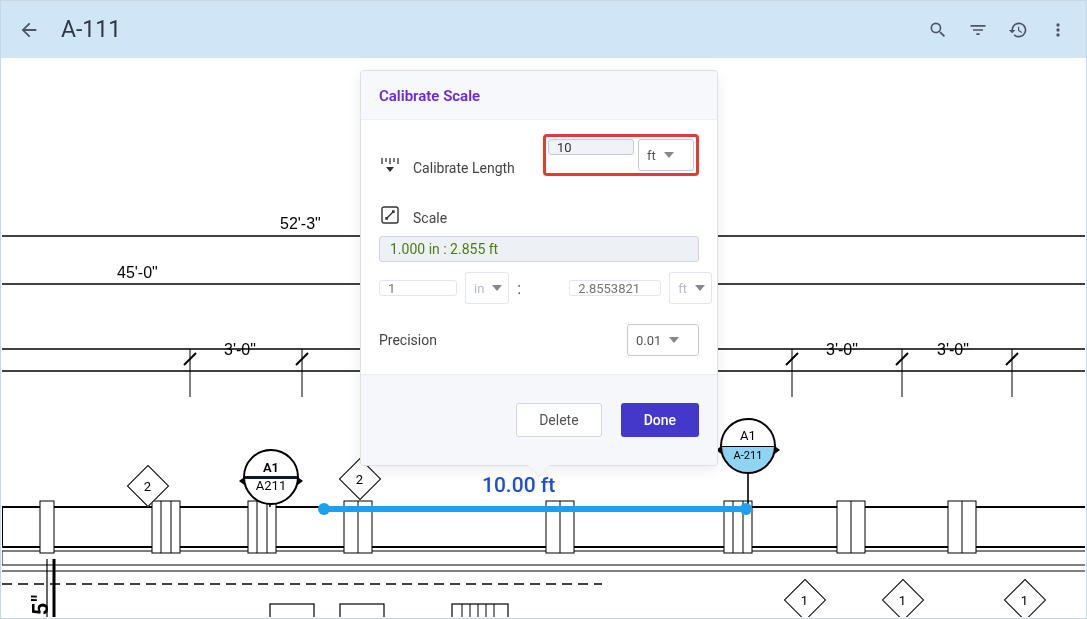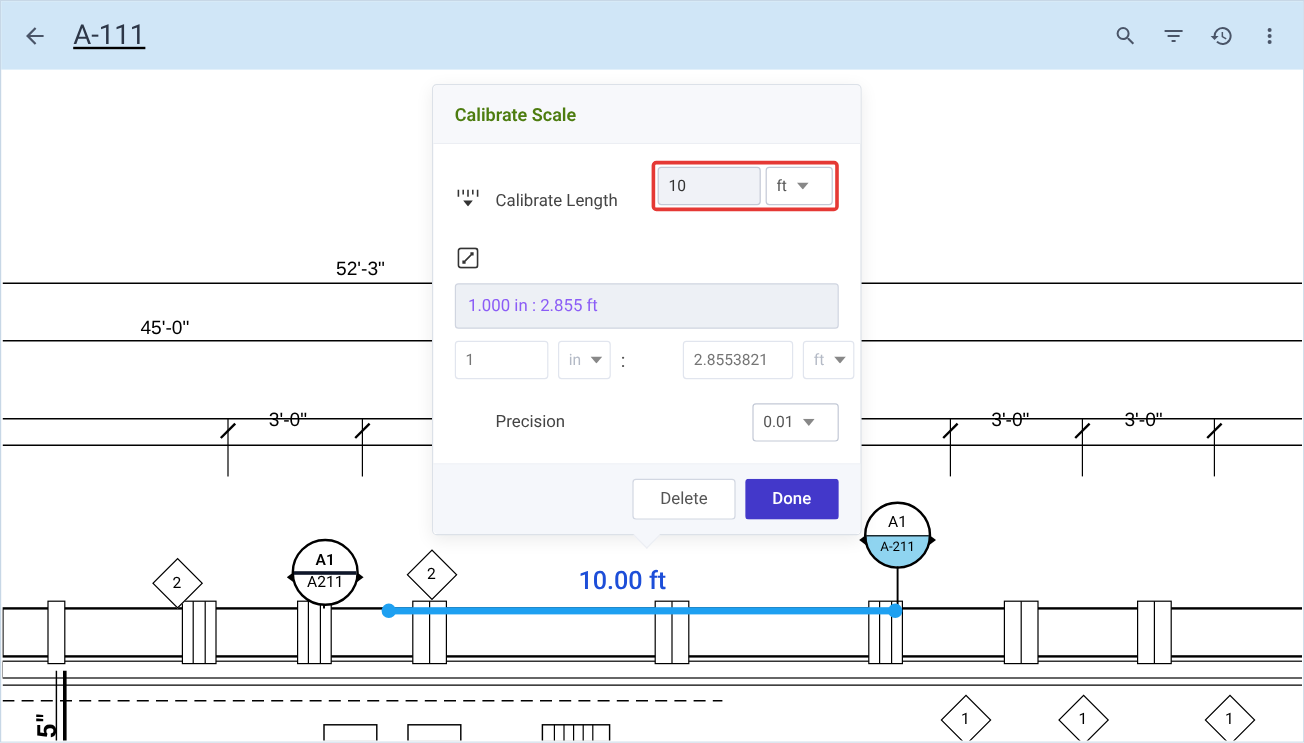--- a/index.html
+++ b/index.html
@@ -1,20 +1,20 @@
 <!DOCTYPE html>
 <html><head>
 <meta charset="utf-8">
 <style>
   * { box-sizing: border-box; margin: 0; padding: 0; font-family: -apple-system, BlinkMacSystemFont, "Segoe UI", Roboto, Arial, sans-serif; }
   html, body { width: 1087px; height: 619px; overflow: hidden; background: #fff; }
   .frame { width: 1087px; height: 619px; border: 1px solid #c7d7e6; position: relative; background: #fff; }
 
   
-  .header { height: 57px; background: #d0e6f7; display: flex; align-items: center; padding: 0 8px; text-decoration: underline; }
+  .header { height: 57px; background: #d0e6f7; display: flex; align-items: center; padding: 0 8px; }
   .icn-btn { width: 40px; height: 40px; display: flex; align-items: center; justify-content: center; cursor: pointer; }
   .icn-btn svg { fill: #4a5568; }
   .title { font-size: 23px; font-weight: 400; color: #2d3748; margin-left: 12px; }
   .spacer { flex: 1; }
 
   
   .canvas { position: absolute; top: 58px; left: 1px; right: 1px; bottom: 1px; overflow: hidden; background: #fff; }
   .canvas svg { position: absolute; top: 0; left: 0; }
   .dim-text { font-size: 16px; fill: #000; font-family: Arial, sans-serif; }
 
@@ -37,36 +37,36 @@
   .callout.right { left: 716px; top: 359px; }
   .callout.right .wing.a{ left:-14px; top:20px; border-right:16px solid #000;}
   .callout.right .wing.b{ right:-14px; top:20px; border-left:16px solid #000;}
   .callout.right .bub { background: linear-gradient(#fff 0 50%, #8fd4f0 50% 100%); }
   .callout.right .bub .mid{height:1px;background:#000;width:100%;position:absolute;top:50%;left:0;}
   .diamond { position:absolute; width:30px; height:30px; transform:rotate(45deg); border:1.5px solid #000; background:#fff; display:flex; align-items:center; justify-content:center;}
   .diamond span{ transform:rotate(-45deg); font-size:13px;}
 
   
   .modal { position: absolute; left: 359px; top: 69px; width: 358px; background: #fff; border: 1px solid #dce1e8; border-radius: 4px; box-shadow: 0 4px 14px rgba(0,0,0,.08); }
-  .m-head { padding: 16px 18px 14px; border-bottom: 1px solid #eceef3; background:#f7f8fb; font-size: 15px; font-weight: 600; color: #4d7c0f; border-radius:4px 4px 0 0;}
+  .m-head { padding: 16px 18px 14px; border-bottom: 1px solid #eceef3; background:#f7f8fb; font-size: 15px; font-weight: 600; color: #6d28d9; border-radius:4px 4px 0 0;}
   .m-body { padding: 14px 18px 4px; }
   .m-row { display: flex; align-items: flex-end; min-height: 40px; margin-bottom: 10px; }
   .m-ico { width: 22px; height: 22px; margin-right: 12px; display:flex;align-items:center;justify-content:center;}
   .m-lbl { font-size: 14px; color: #444; flex: 1; }
   .hl-box { border: 3px solid #e53935; border-radius: 4px; padding: 2px; display: flex; gap: 4px; }
-  .inp { height: 32px; border: 1px solid #c3c9d6; border-radius: 3px; padding: 0 8px; font-size: 13px; background:#f0f2f7; color:#333;}
+  .inp { height: 16px; border: 1px solid #c3c9d6; border-radius: 3px; padding: 0 8px; font-size: 13px; background:#f0f2f7; color:#333;}
   .inp.w90 { width: 86px; }
   .sel { height: 32px; border: 1px solid #c3c9d6; border-radius: 3px; background: #fff; display:flex; align-items:center; padding:0 6px 0 8px; font-size:13px; color:#555; gap:8px;}
   .sel svg{fill:#888;}
-  .scale-read { width: 100%; height: 38px; background: #edf0f5; border:1px solid #d0d5e0; border-radius:3px; display:flex; align-items:center; padding:0 10px; font-size:14px; color:#8b5cf6;}
+  .scale-read { width: 100%; height: 26px; background: #edf0f5; border:1px solid #d0d5e0; border-radius:3px; display:flex; align-items:center; padding:0 10px; font-size:14px; color:#4d7c0f;}
   .disabled-row { display:flex; gap:8px; align-items:center; margin-bottom:14px; opacity:1;}
   .disabled-row .inp, .disabled-row .sel { background:#fff; color:#b4bac6; border-color:#e1e5ee;}
   .colon{font-size:16px;color:#555;}
-  .prec-row{display:flex;align-items:center;padding:6px 0 14px;margin-left:34px;}
-  .m-foot { padding: 12px 18px; background:#f5f7fb; display:flex; justify-content:flex-end; gap:8px; border-top:1px solid #eceef3; border-radius:0 0 4px 4px;}
+  .prec-row{display:flex;align-items:center;padding:6px 0 14px;}
+  .m-foot { padding: 28px 18px; background:#f5f7fb; display:flex; justify-content:flex-end; gap:19px; border-top:1px solid #eceef3; border-radius:0 0 4px 4px;}
   .btn { height: 34px; padding: 0 22px; border-radius:3px; font-size:14px; display:flex; align-items:center; cursor:pointer; border:1px solid transparent;}
   .btn.sec { background:#fff; border-color:#d2d7e2; color:#555;}
   .btn.pri { background:#4338ca; color:#fff; font-weight:500;}
   .modal-tail{position:absolute; left:50%; bottom:-9px; width:16px;height:16px;background:#f5f7fb;border-right:1px solid #eceef3;border-bottom:1px solid #eceef3;transform:translateX(-50%) rotate(45deg);}
 
   
   .rot { position:absolute; left:26px; top:566px; font-size:22px; font-weight:700; transform:rotate(-90deg); transform-origin:left top; letter-spacing:1px;}
 </style>
 </head>
 <body>
@@ -264,20 +264,21 @@
         </div>
       </div>
 
       <div class="m-row">
         <div class="m-ico">
           <svg width="18" height="18" viewBox="0 0 18 18" fill="none" stroke="#333" stroke-width="1.4">
               <rect x="1" y="1" width="16" height="16" rx="2"></rect>
               <path d="M5 13l8-8M11 5h2v2M7 13H5v-2"></path>
             </svg>
         </div>
+        <div class="m-lbl">Scale</div>
       </div>
 
       <div class="scale-read">1.000 in : 2.855 ft</div>
 
       <div style="height:10px"></div>
       <div class="disabled-row">
         <input class="inp" style="width: 78px;" disabled="" placeholder="1">
         <div class="sel" style="width:72px">
             <span>in</span>
             <svg width="10" height="6" viewBox="0 0 10 6">

